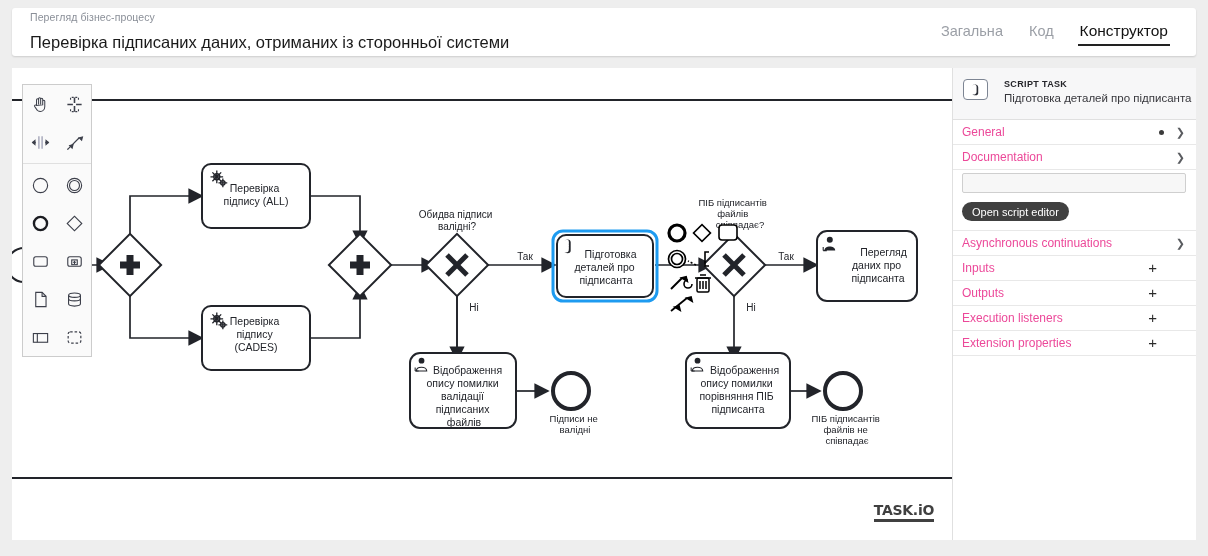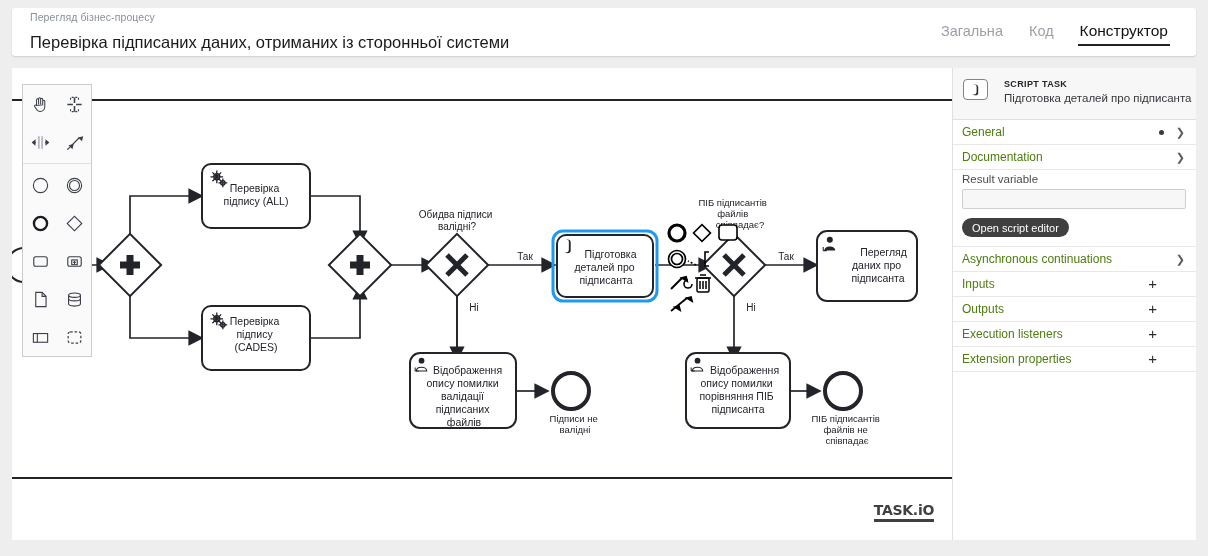--- a/index.html
+++ b/index.html
@@ -106,21 +106,21 @@
     font-size: 11.5px; color: #37373c; line-height: 14px; margin-top: 1px;
     white-space: nowrap;
   }
   .group {
     border-bottom: 1px solid #e8e8e8;
   }
   .group-head {
     height: 24px; display: flex; align-items: center;
     padding: 0 11px 0 9px; cursor: pointer;
   }
-  .group-title { flex: 1; font-size: 12px; color: #4d7c0f; }
+  .group-title { flex: 1; font-size: 12px; color: #ec4899; }
   .dot { width: 5px; height: 5px; border-radius: 50%; background: #3b3b3b; margin-right: 12px; }
   .chev { color: #5a5c60; font-size: 11px; line-height: 11px; }
   .plus { color: #2b2b2b; font-size: 15px; line-height: 12px; margin-right: 28px; font-weight: 400; }
   .group-body { padding: 3px 10px 9px 9px; }
   .field-label { font-size: 11.5px; color: #4b4c4f; margin-bottom: 4px; }
   .field-input {
     width: 100%; height: 20px;
     border: 1px solid #cfcfcf; background: #f7f7f7;
     border-radius: 2px; font-size: 11px; padding: 0 5px;
     font-family: "Liberation Sans", sans-serif;
@@ -504,21 +504,20 @@
 
     <div class="group">
       <div class="group-head">
         <div class="group-title">Documentation</div>
         <div class="chev">❯</div>
       </div>
     </div>
 
     <div class="group">
       <div class="group-body">
-        <div class="field-label">Result variable</div>
         <input class="field-input" type="text" value="" style="">
         <button class="btn-primary">Open script editor</button>
       </div>
     </div>
 
     <div class="group">
       <div class="group-head">
         <div class="group-title">Asynchronous continuations</div>
         <div class="chev">❯</div>
       </div>

